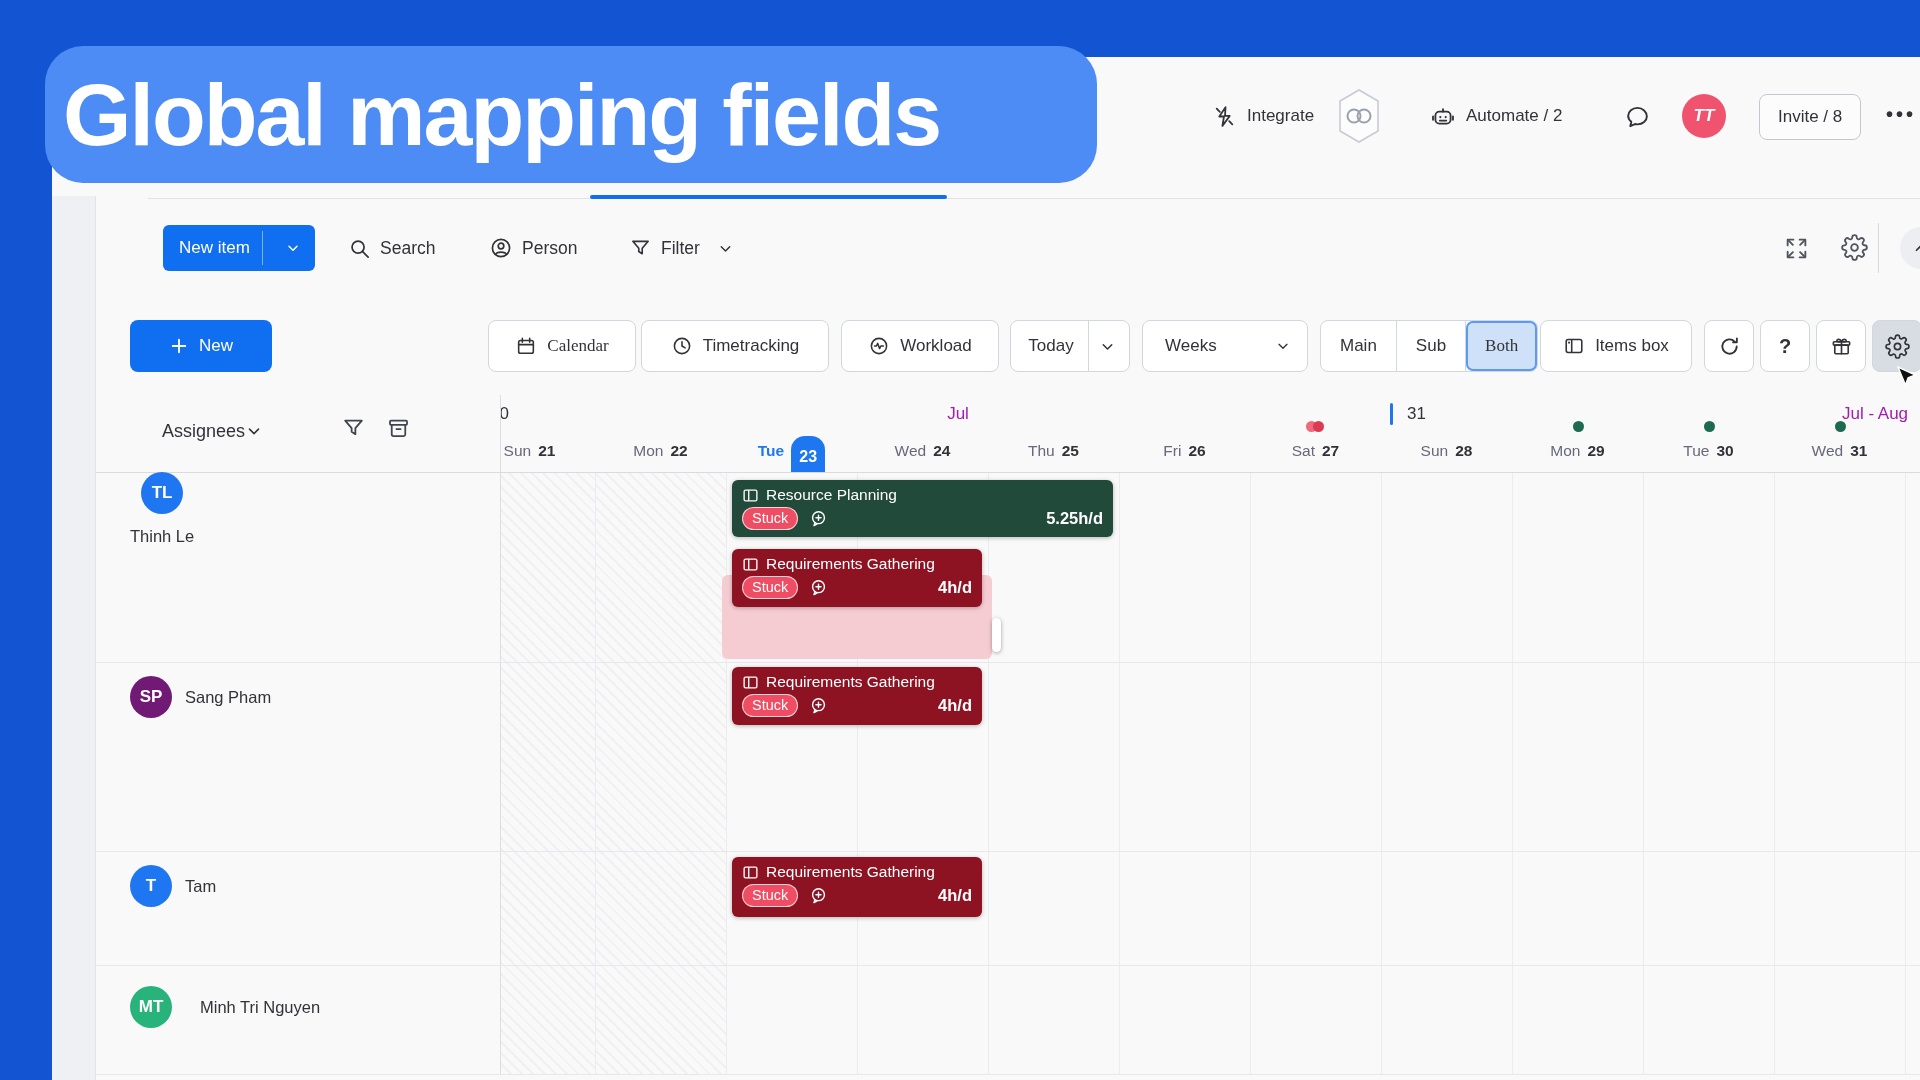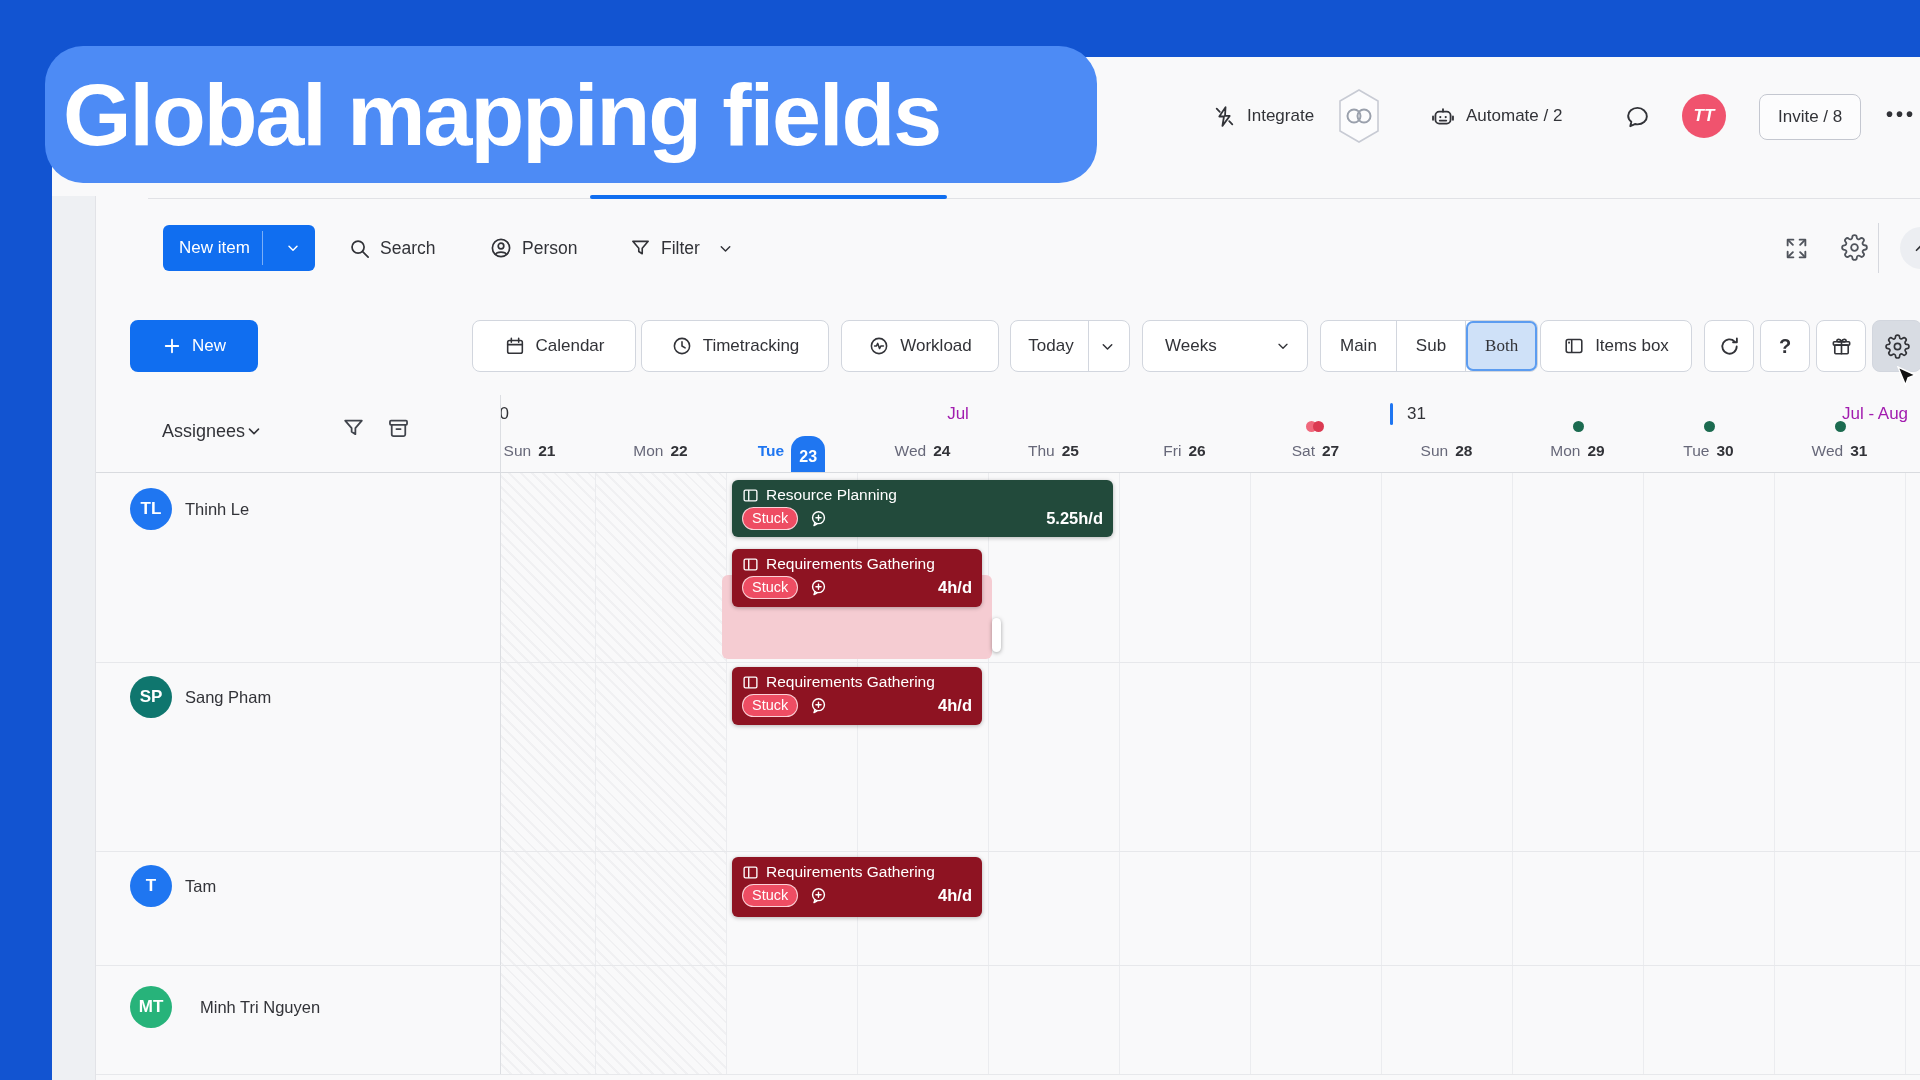--- a/index.html
+++ b/index.html
@@ -194,29 +194,29 @@
         <path d="M19.4 15a1.65 1.65 0 0 0 .33 1.82l.06.06a2 2 0 0 1-2.83 2.83l-.06-.06a1.65 1.65 0 0 0-1.82-.33 1.65 1.65 0 0 0-1 1.51V21a2 2 0 0 1-4 0v-.09A1.65 1.65 0 0 0 9 19.4a1.65 1.65 0 0 0-1.82.33l-.06.06a2 2 0 0 1-2.83-2.83l.06-.06a1.65 1.65 0 0 0 .33-1.82 1.65 1.65 0 0 0-1.51-1H3a2 2 0 0 1 0-4h.09A1.65 1.65 0 0 0 4.6 9a1.65 1.65 0 0 0-.33-1.82l-.06-.06a2 2 0 0 1 2.83-2.83l.06.06a1.65 1.65 0 0 0 1.82.33H9a1.65 1.65 0 0 0 1-1.51V3a2 2 0 0 1 4 0v.09a1.65 1.65 0 0 0 1 1.51 1.65 1.65 0 0 0 1.82-.33l.06-.06a2 2 0 0 1 2.83 2.83l-.06.06a1.65 1.65 0 0 0-.33 1.82V9a1.65 1.65 0 0 0 1.51 1H21a2 2 0 0 1 0 4h-.09a1.65 1.65 0 0 0-1.51 1z"></path>
       </svg>
     </div>
     <div class="vdiv1" style="left:1826px;top:166px;height:50px;"></div>
     <div class="chev-circle" style="left:1848px;top:170px;">
       <svg width="18" height="18" viewBox="0 0 24 24" fill="none" stroke="#323338" stroke-width="2.2" stroke-linecap="round" stroke-linejoin="round">
           <path d="M6 15l6-6 6 6"></path>
         </svg>
     </div>
 
-    <div class="btn btn-blue" style="left:78px;top:263px;width:128px;border-radius:8px;">
+    <div class="btn btn-blue" style="left:78px;top:263px;width:142px;border-radius:8px;">
       <span class="icon">
         <svg width="20" height="20" viewBox="0 0 24 24" fill="none" stroke="#fff" stroke-width="2.2" stroke-linecap="round">
             <path d="M12 4.5v15M4.5 12h15"></path>
           </svg>
       </span>
       <span>New</span>
     </div>
-    <div class="btn" style="left:420px;top:263px;width:164px;">
+    <div class="btn" style="left:436px;top:263px;width:148px;font-family:Liberation Serif, serif;">
       <span class="icon">
         <svg width="22" height="22" viewBox="0 0 24 24" fill="none" stroke="#323338" stroke-width="1.7" stroke-linecap="round">
             <rect x="4" y="6" width="16" height="14" rx="2"></rect>
             <path d="M4 10.5h16M8 3.5V8M16 3.5V8"></path>
           </svg>
       </span>
       <span>Calendar</span>
     </div>
     <div class="btn" style="left:589px;top:263px;width:188px;">
       <span class="icon">
@@ -484,26 +484,26 @@
       </div>
     <div class="panel-edge"></div>
     <div id="row-lines">
         <div class="rowline" style="top: 415px; background: rgb(217, 219, 223);"></div>
         <div class="rowline" style="top: 605px;"></div>
         <div class="rowline" style="top: 794px;"></div>
         <div class="rowline" style="top: 908px;"></div>
         <div class="rowline" style="top: 1017px;"></div>
       </div>
     <div id="people-panel">
-        <div class="person" style="top: 452px;">
+        <div class="person" style="top: 452px; flex-direction: column;">
           <div class="avatar" style="background: rgb(31, 118, 241);">TL</div>
           <div class="person-name">Thinh Le</div>
         </div>
         <div class="person" style="top: 640px;">
-          <div class="avatar" style="background: #0f766e;">SP</div>
+          <div class="avatar" style="background: #701a75;">SP</div>
           <div class="person-name">Sang Pham</div>
         </div>
         <div class="person" style="top: 829px;">
           <div class="avatar" style="background: rgb(31, 118, 241);">T</div>
           <div class="person-name">Tam</div>
         </div>
         <div class="person" style="top: 950px; gap: 28px;">
           <div class="avatar" style="background: rgb(39, 179, 122);">MT</div>
           <div class="person-name">Minh Tri Nguyen</div>
         </div>

